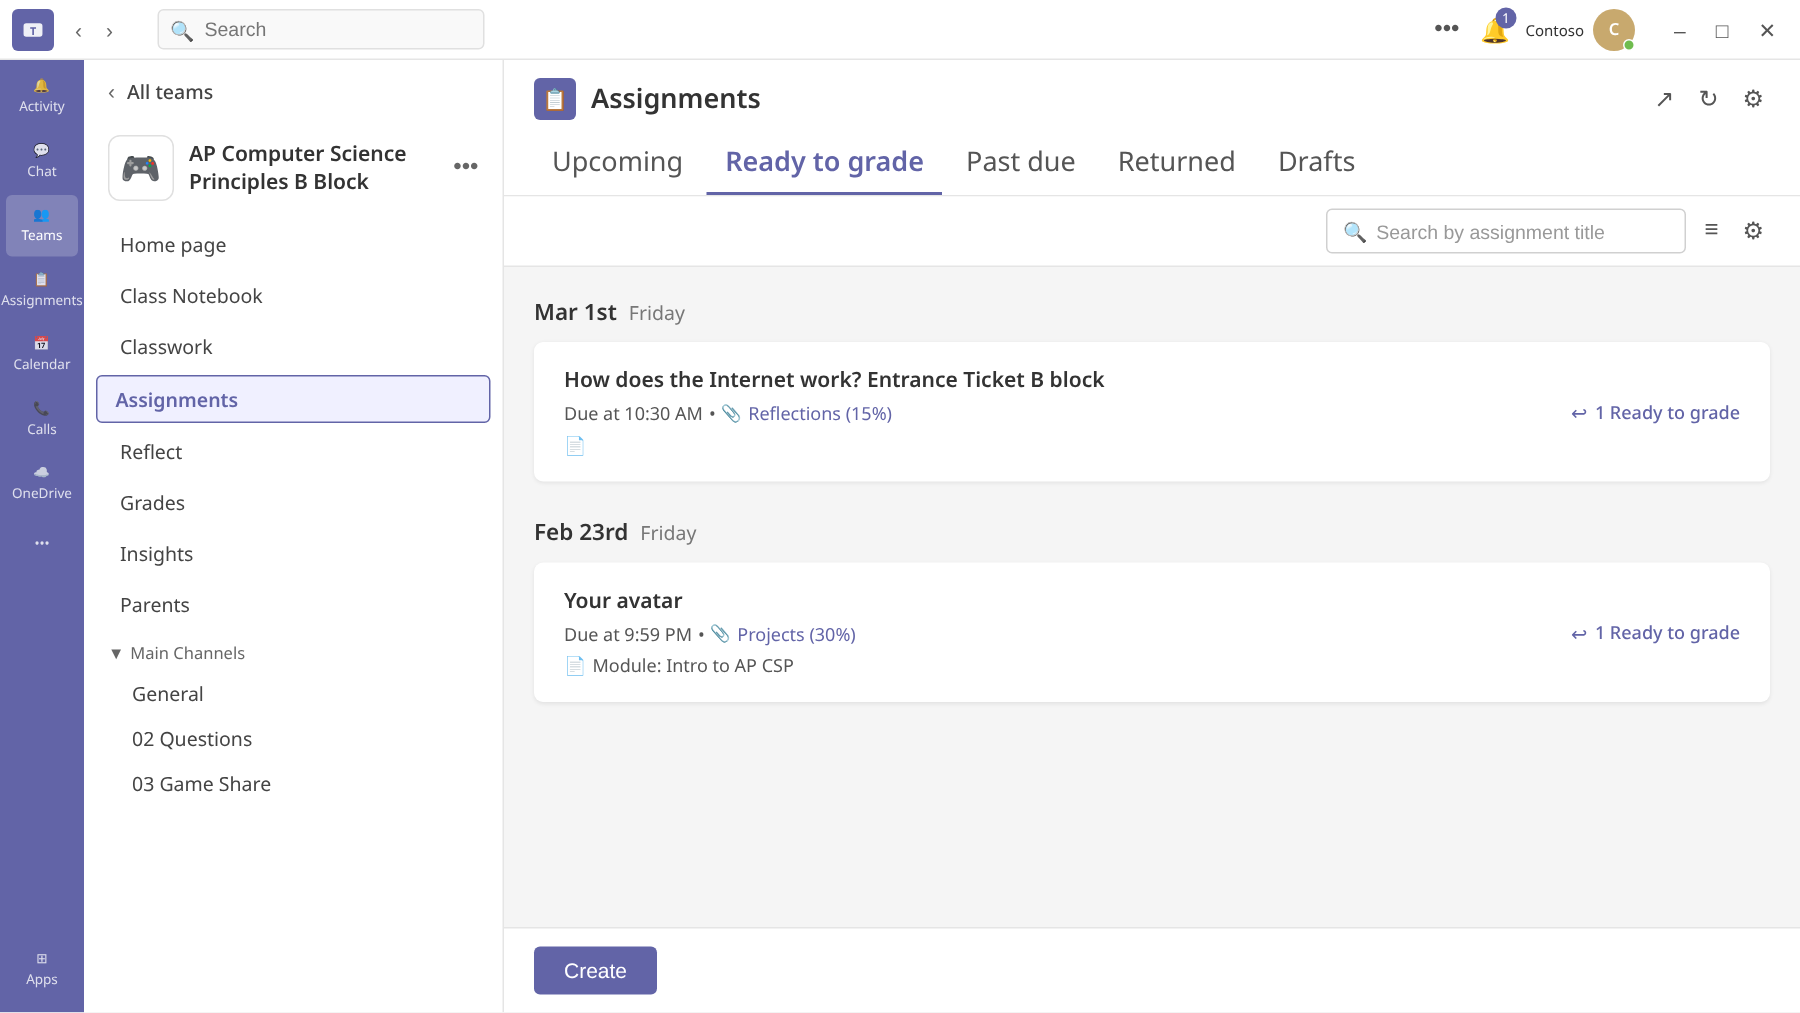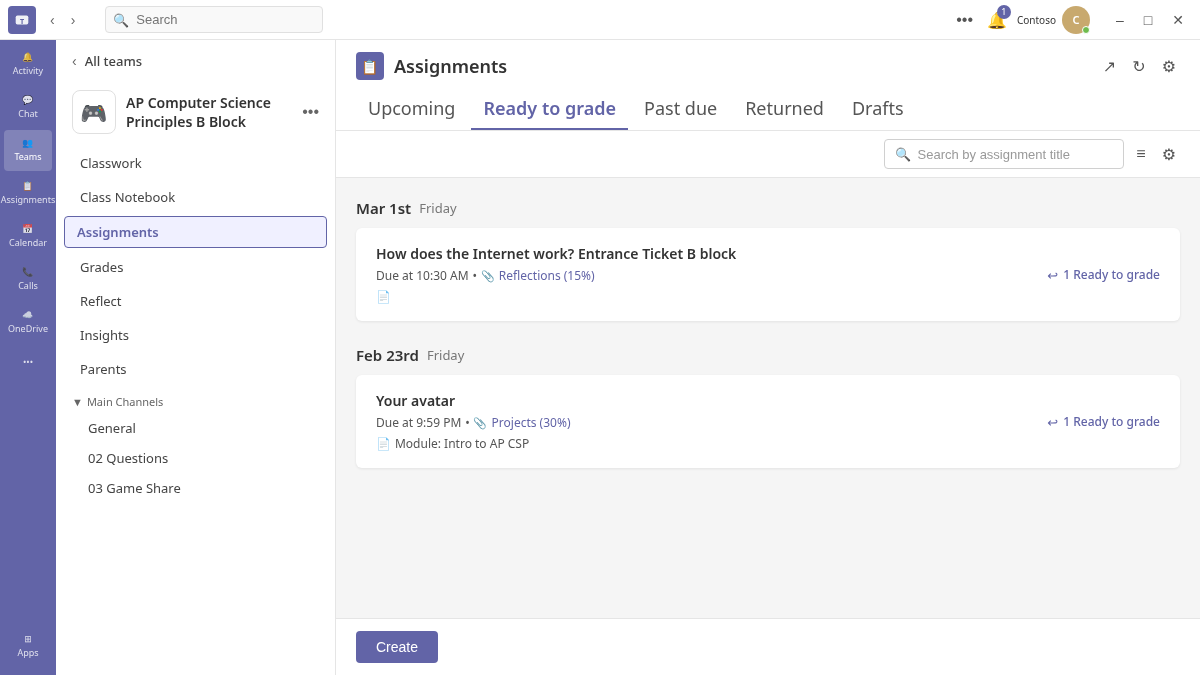--- a/index.html
+++ b/index.html
@@ -187,25 +187,26 @@
       <button class="back-btn">‹</button>
       <span class="all-teams-label">All teams</span>
     </div>
     <div class="team-info">
       <div class="team-logo">
         <span>🎮</span>
       </div>
       <span class="team-name">AP Computer Science Principles B Block</span>
       <button class="team-more">•••</button>
     </div>
+    <div class="nav-item">Home page</div>
+    <div class="nav-item">Class Notebook</div>
     <div class="nav-item">Classwork</div>
-    <div class="nav-item">Class Notebook</div>
     <div class="nav-item active">Assignments</div>
+    <div class="nav-item">Reflect</div>
     <div class="nav-item">Grades</div>
-    <div class="nav-item">Reflect</div>
     <div class="nav-item">Insights</div>
     <div class="nav-item">Parents</div>
     <div class="channel-expand">
       <span>▼</span>
       <span>Main Channels</span>
     </div>
     <div class="channel-item">General</div>
     <div class="channel-item">02 Questions</div>
     <div class="channel-item">03 Game Share</div>
   </div>

